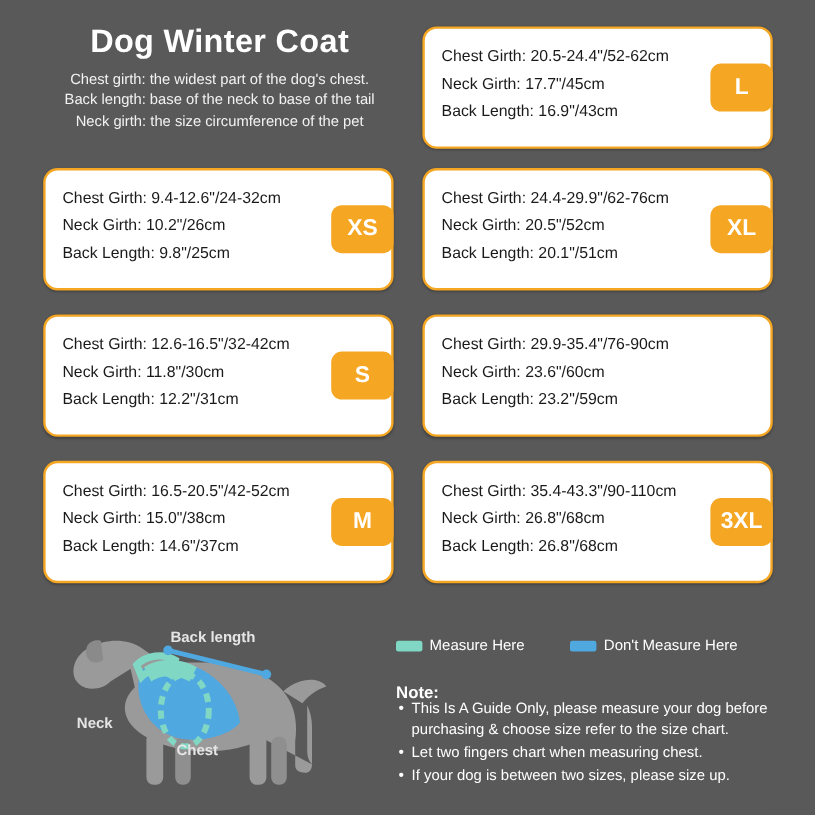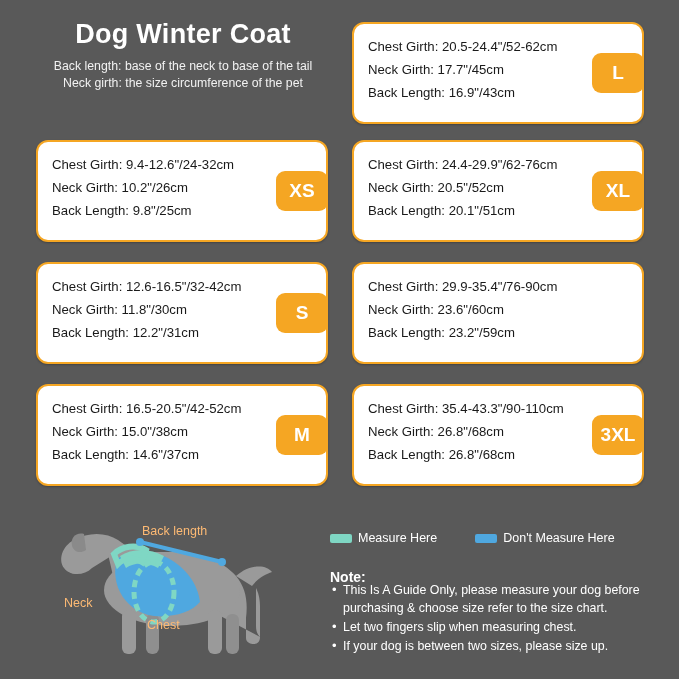--- a/index.html
+++ b/index.html
@@ -96,22 +96,22 @@
   .illustration {
     position: absolute;
     left: 22px;
     top: 506px;
     width: 300px;
     height: 160px;
   }
   .illus-label {
     position: absolute;
     font-size: 12.5px;
-    font-weight: normal;
-    color: #fdba74;
+    font-weight: bold;
+    color: #e5e5e5;
     white-space: nowrap;
   }
   .lbl-back  { left: 120px; top: 18px; }
   .lbl-neck  { left: 42px;  top: 90px; }
   .lbl-chest { left: 125px; top: 112px; }
 
   
   .legend {
     position: absolute;
     left: 330px;
@@ -178,20 +178,21 @@
     color: #ffffff;
   }
 </style>
 </head>
 <body>
 
 <div class="page">
 
   <div class="title-block">
     <div class="main-title">Dog Winter Coat</div>
+    <div class="subtitle-line">Chest girth: the widest part of the dog's chest.</div>
     <div class="subtitle-line">Back length: base of the neck to base of the tail</div>
     <div class="subtitle-line">Neck girth: the size circumference of the pet</div>
   </div>
 
   <div class="card card-L">
     <div class="rows">
       <div class="row">Chest Girth: 20.5-24.4"/52-62cm</div>
       <div class="row">Neck Girth: 17.7"/45cm</div>
       <div class="row">Back Length: 16.9"/43cm</div>
     </div>
@@ -315,18 +316,18 @@
     <div class="legend-item">
       <span class="swatch swatch-dont"></span>
       <span>Don't Measure Here</span>
     </div>
   </div>
 
   <div class="notes">
     <div class="notes-head">Note:</div>
     <ul class="notes-list">
       <li>This Is A Guide Only, please measure your dog before purchasing &amp; choose size refer to the size chart.</li>
-      <li>Let two fingers slip when measuring chest.</li>
+      <li>Let two fingers chart when measuring chest.</li>
       <li>If your dog is between two sizes, please size up.</li>
     </ul>
   </div>
 
 </div>
 
 </body></html>

